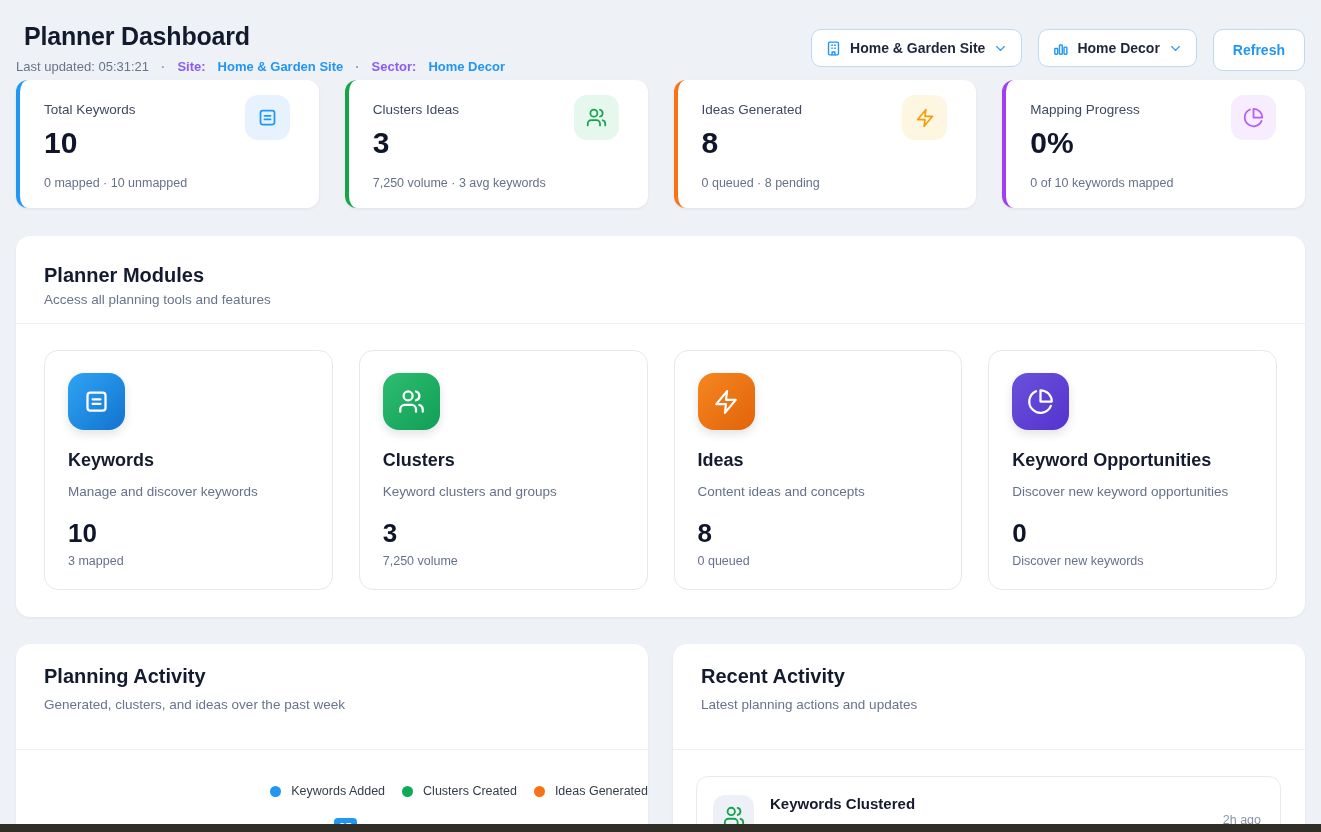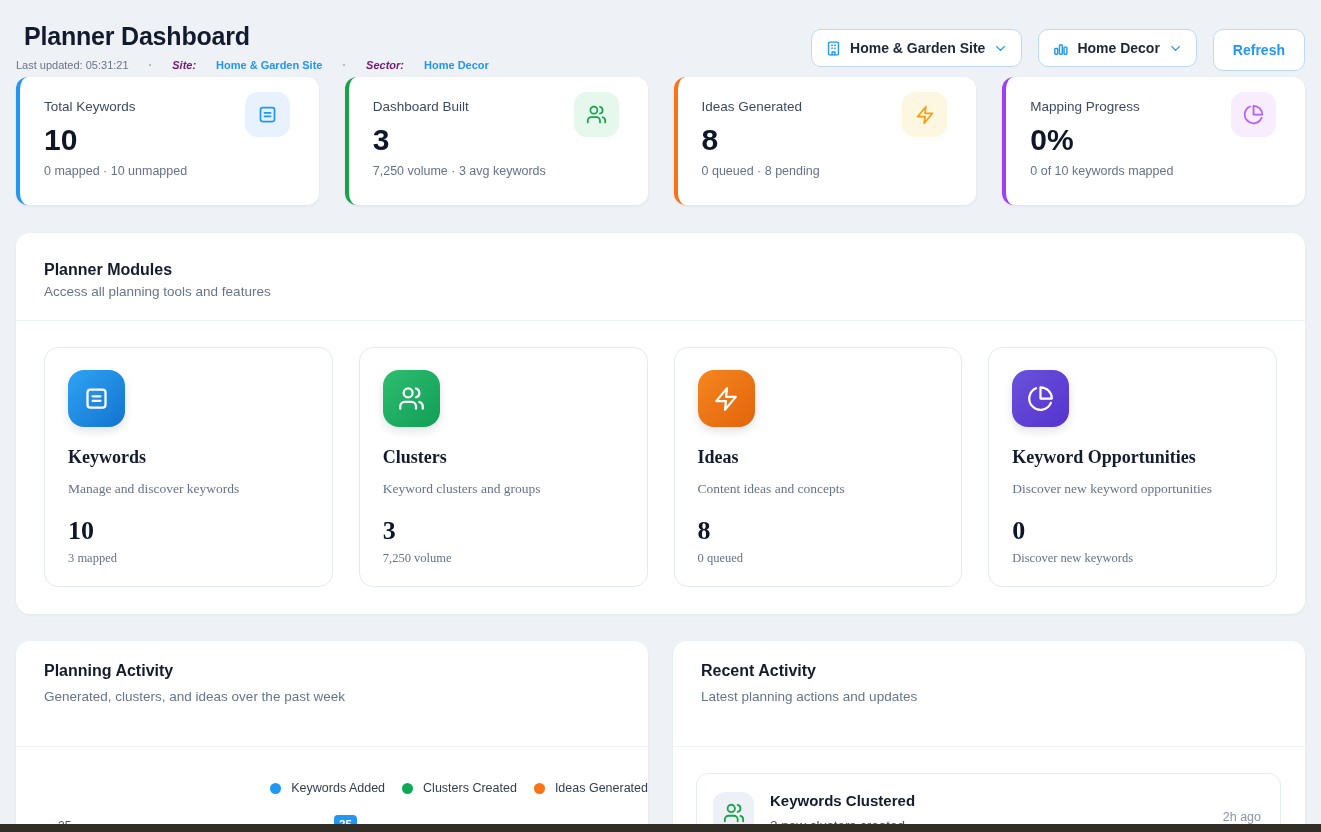--- a/index.html
+++ b/index.html
@@ -3,51 +3,51 @@
 <meta charset="utf-8">
 <style>
   * { margin:0; padding:0; box-sizing:border-box; }
   html,body { width:1321px; height:832px; overflow:hidden; }
   body { font-family:"Liberation Sans", sans-serif; background:#eef1f6; color:#141b2e; position:relative; }
   .page { padding:0 16px; }
 
   
   .header { display:flex; justify-content:space-between; align-items:flex-start; padding-top:22px; }
   .page-title { font-size:25px; font-weight:800; color:#131a2d; letter-spacing:-0.2px;margin-left:8px; }
-  .meta { margin-top:8px; font-size:11px; display:flex; align-items:flex-end; gap:20px; }
+  .meta { margin-top:8px; font-size:13px; display:flex; align-items:flex-end; gap:12px; }
   .meta-gray { color:#6a7488; }
   .meta-dot { color:#9aa3b5; font-weight:700; }
-  .meta-strong { color:#701a75; font-weight:700;font-style:italic; }
+  .meta-strong { color:#8b5cf6; font-weight:700; }
   .meta-link { color:#2196f3; font-weight:600; text-decoration:none; cursor:pointer; }
   .header-right { display:flex; gap:16px; margin-top:7px; }
   .select-btn { display:flex; align-items:center; gap:8px; height:38px; padding:0 13px; background:#fff;
     border:1px solid #bcd9f7; border-radius:10px; font-family:inherit; font-size:14px; font-weight:700; color:#1d2639; cursor:pointer; }
   .select-btn .icon-blue { color:#2196f3; display:flex; }
   .refresh-btn { height:42px; padding:0 19px; background:#fff; border:1px solid #bcd9f7; border-radius:10px;
     font-family:inherit; font-size:14px; font-weight:700; color:#2196f3; cursor:pointer; }
 
   
   .stats-row { display:grid; grid-template-columns:repeat(4,1fr); gap:26px; margin-top:6px; }
   .stat-card { position:relative; background:#fff; border-radius:12px; border-left:4px solid var(--ac);
     box-shadow:0 1px 3px rgba(20,27,46,.07); height:128px; padding:22px 24px 0 24px; }
   .stat-title { font-size:13.5px; color:#3e4a60; font-weight:500; }
   .stat-value { font-size:30px; font-weight:800; color:#10162a; margin-top:9px; }
-  .stat-sub { font-size:12.5px; color:#66718a; margin-top:7px; }
+  .stat-sub { font-size:12.5px; color:#66718a; margin-top:16px; }
   .stat-icon { position:absolute; top:15px; right:29px; width:45px; height:45px; border-radius:13px;
     background:var(--acbg); color:var(--ac2); display:flex; align-items:center; justify-content:center; }
 
   
   .panel { background:#fff; border-radius:14px; box-shadow:0 1px 3px rgba(20,27,46,.06); }
   .panel-head { padding:28px 28px 0 28px; border-bottom:1px solid #edf0f4; height:88px; }
-  .panel-title { font-size:16px; font-weight:700; color:#141b2e; }
+  .panel-title { font-size:20px; font-weight:700; color:#141b2e; }
   .panel-sub { font-size:13.5px; color:#67748a; margin-top:5px; }
   .bottom-panel .panel-head { padding-top:21px; height:106px; }
   .bottom-panel .panel-sub { margin-top:9px; }
   .modules-panel { margin-top:28px; }
-  .modules-grid { display:grid; grid-template-columns:repeat(4,1fr); gap:26px; padding:26px 28px 27px 28px;font-family:Liberation Serif, serif; }
+  .modules-grid { display:grid; grid-template-columns:repeat(4,1fr); gap:26px; padding:26px 28px 27px 28px; }
   .module-card { border:1px solid #e4e9f0; border-radius:14px; padding:22px 23px 0 23px; height:240px; background:#fff; cursor:pointer; }
   .module-tile { width:57px; height:57px; border-radius:16px; display:flex; align-items:center; justify-content:center;
     color:#fff; background:linear-gradient(135deg, var(--tf), var(--tt)); box-shadow:0 4px 10px rgba(20,27,46,.12); }
   .module-title { font-size:18px; font-weight:800; color:#141b2e; margin-top:20px; }
   .module-desc { font-size:13.5px; color:#66718a; margin-top:13px; }
   .module-value { font-size:26px; font-weight:800; color:#10162a; margin-top:19px; }
   .module-sub { font-size:12.5px; color:#66718a; margin-top:5px; }
 
   
   .bottom-grid { display:grid; grid-template-columns:1fr 1fr; gap:25px; margin-top:27px; }
@@ -136,21 +136,21 @@
       <div class="stat-sub">0 mapped · 10 unmapped</div>
       <div class="stat-icon">
         <svg width="21" height="21" viewBox="0 0 24 24" fill="none" stroke="currentColor" stroke-width="2" stroke-linecap="round" stroke-linejoin="round">
             <rect x="4" y="4" width="16" height="16" rx="2.5"></rect>
             <line x1="8.5" y1="10" x2="15.5" y2="10"></line>
             <line x1="8.5" y1="14" x2="15.5" y2="14"></line>
           </svg>
       </div>
     </div>
     <div class="stat-card" style="--ac: #16a34a; --acbg: #e6f7ee; --ac2: #16a34a;">
-      <div class="stat-title">Dashboard Built</div>
+      <div class="stat-title">Clusters Ideas</div>
       <div class="stat-value">3</div>
       <div class="stat-sub">7,250 volume · 3 avg keywords</div>
       <div class="stat-icon">
         <svg width="21" height="21" viewBox="0 0 24 24" fill="none" stroke="currentColor" stroke-width="2" stroke-linecap="round" stroke-linejoin="round">
             <path d="M16 21v-2a4 4 0 0 0-4-4H6a4 4 0 0 0-4 4v2"></path>
             <circle cx="9" cy="7" r="4"></circle>
             <path d="M22 21v-2a4 4 0 0 0-3-3.87"></path>
             <path d="M16 3.13a4 4 0 0 1 0 7.75"></path>
           </svg>
       </div>

